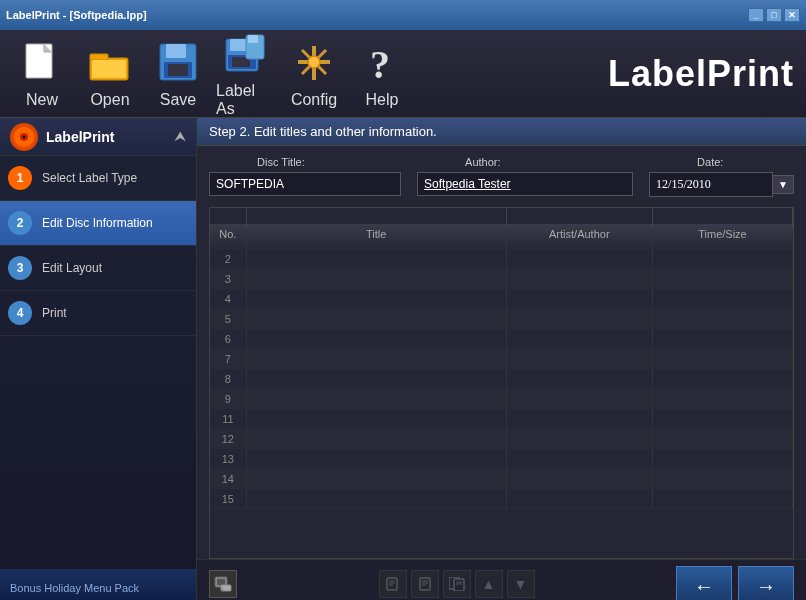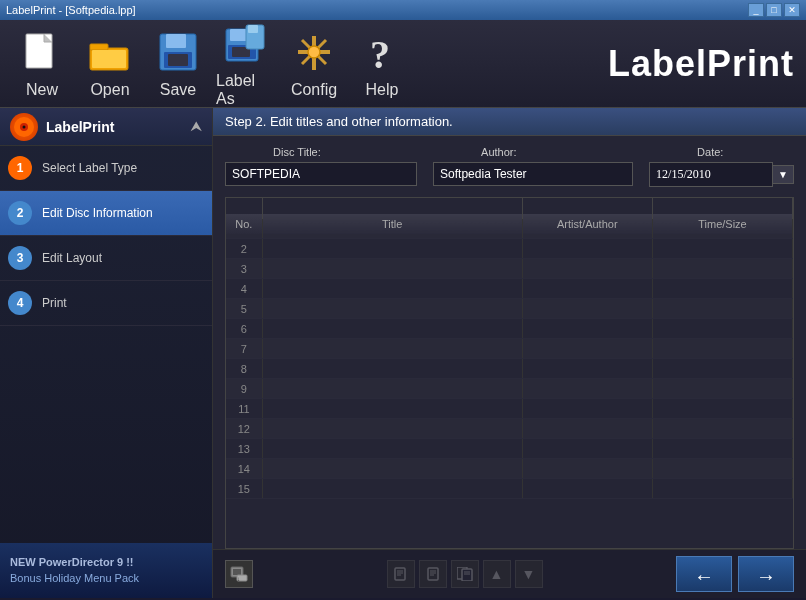--- a/index.html
+++ b/index.html
@@ -7,26 +7,27 @@
       width: 806px;
       height: 600px;
       overflow: hidden;
       font-family: Arial, sans-serif;
       font-size: 12px;
       background: #1a1a2e;
     }
 
     
     .title-bar {
-      height: 20px;
+      height: 30px;
       background: linear-gradient(to bottom, #4a7ab5, #2a5a95);
       display: flex;
       align-items: center;
       padding: 0 6px;
       justify-content: space-between;
+      font-weight: bold;
     }
     .title-bar-text {
       color: white;
       font-size: 11px;
     }
     .title-bar-controls {
       display: flex;
       gap: 2px;
     }
     .title-btn {
@@ -209,21 +210,21 @@
     }
     .form-input {
       background: #1a1a2a;
       border: 1px solid #555;
       color: white;
       padding: 4px 6px;
       font-size: 12px;
       outline: none;
     }
     .form-input-title { width: 192px; }
-    .form-input-author { width: 200px; }
+    .form-input-author { width: 216px; text-decoration: underline; }
     .form-input-date { width: 124px; font-family: Liberation Serif, serif; }
 
     .date-wrapper {
       display: flex;
       align-items: center;
     }
     .date-btn {
       background: #3a3a4a;
       border: 1px solid #555;
       border-left: none;
@@ -433,21 +434,20 @@
     <div class="sidebar-item">
       <div class="step-circle step3">3</div>
       <span class="sidebar-item-label">Edit Layout</span>
     </div>
     <div class="sidebar-item">
       <div class="step-circle step4">4</div>
       <span class="sidebar-item-label">Print</span>
     </div>
 
     <div class="sidebar-promo">
-      <div style="font-weight:bold;color:#aabbdd;">NEW PowerDirector 9 !!</div>
       <div>Bonus Holiday Menu Pack</div>
     </div>
   </div>
 
   <div class="content">
     <div class="content-header">Step 2. Edit titles and other information.</div>
 
     <div class="form-row">
       <div class="form-group">
         <label class="form-label">Disc Title:</label>

